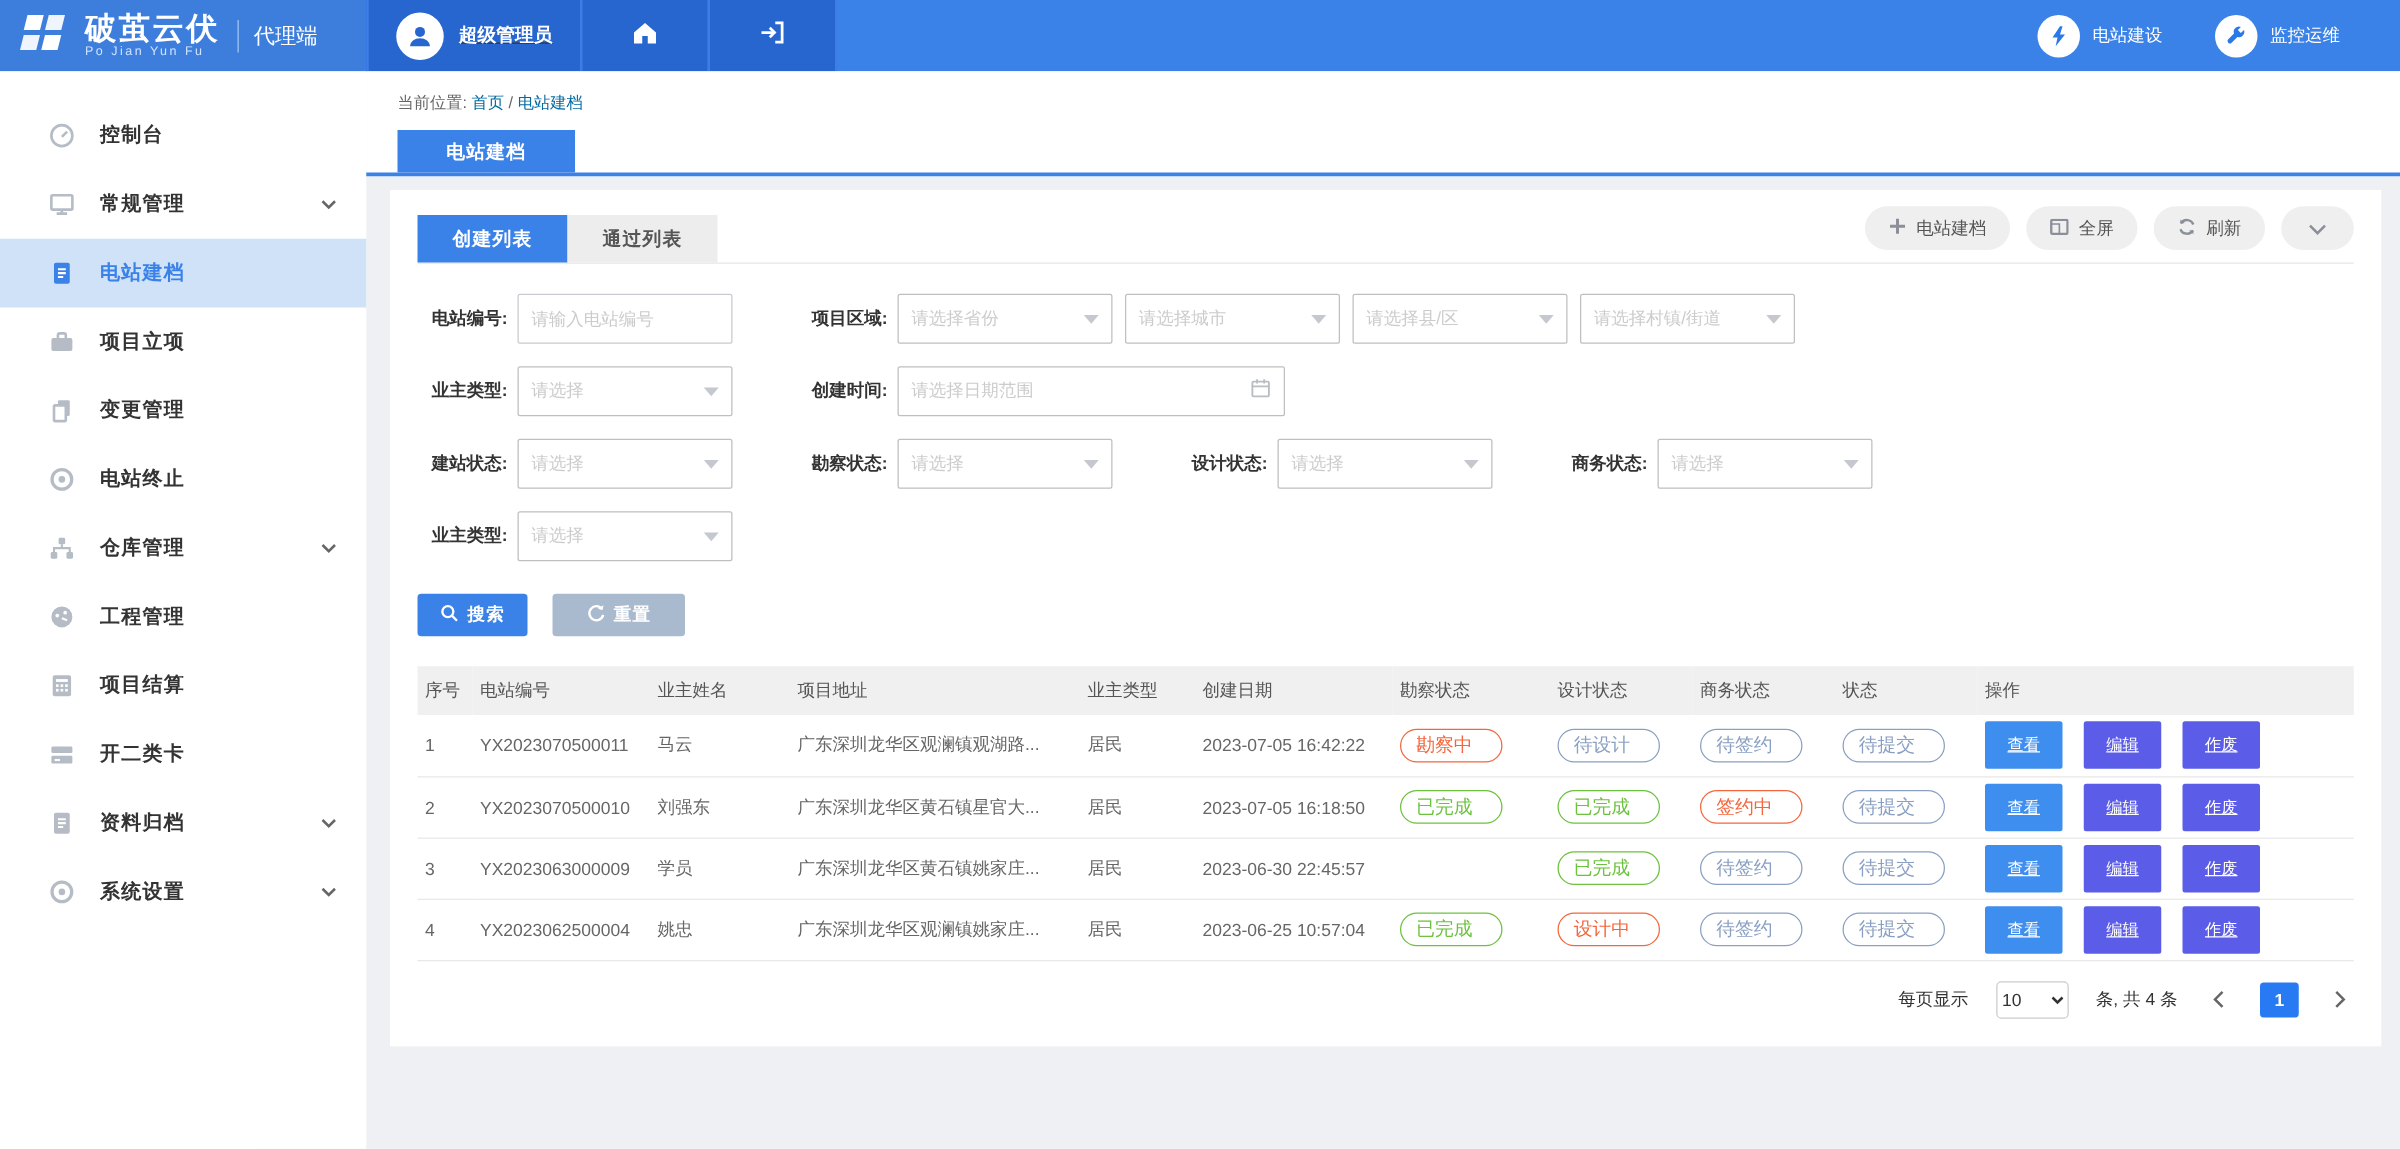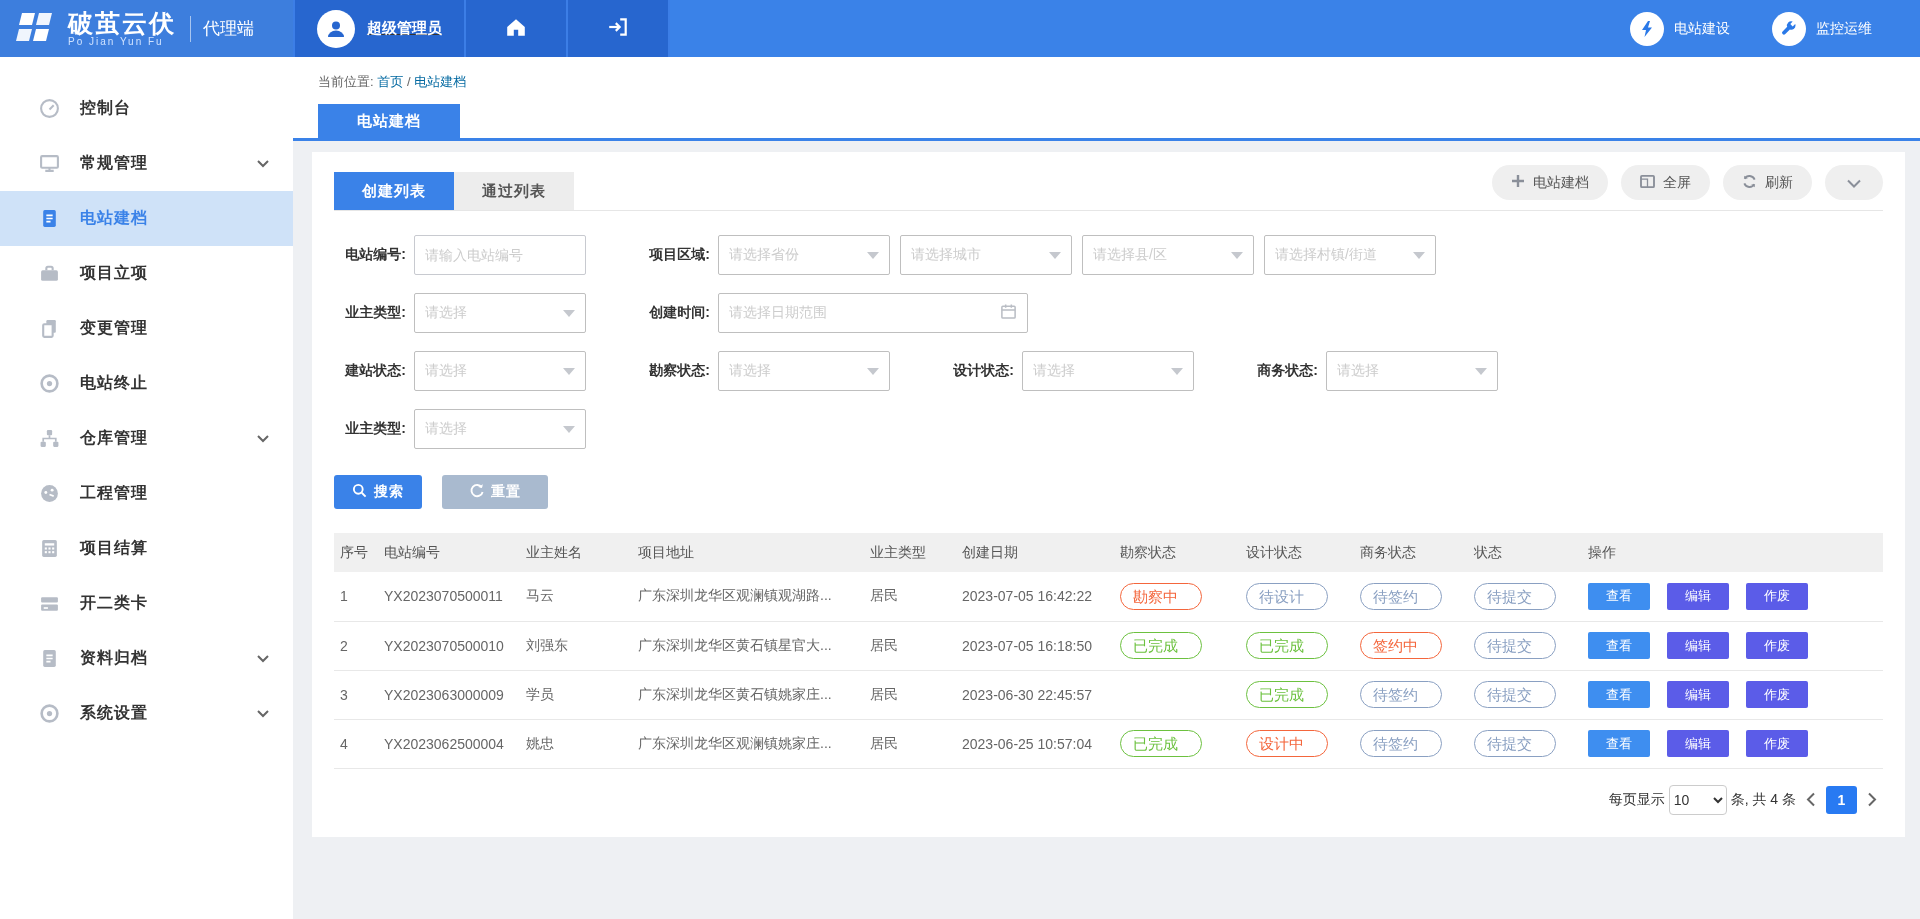--- a/index.html
+++ b/index.html
@@ -71,26 +71,26 @@
 
   
   table { width:100%; border-collapse:collapse; margin-top:24px; table-layout:fixed; }
   thead th { background:#f0f0f0; height:39px; font-size:14px; font-weight:400; color:#555; text-align:left; padding-left:6px; }
   tbody td { height:49px; border-bottom:1px solid #e8e8e8; font-size:14px; color:#666; padding-left:6px; overflow:hidden; white-space:nowrap; }
   .badge { display:inline-block; min-width:82px; padding:0 12px; height:27px; line-height:25px; border-radius:14px; border:1px solid; font-size:15px; text-align:left; background:#fff; }
   .badge.orange { color:#f4663c; border-color:#f4663c; }
   .badge.green  { color:#6cc13f; border-color:#6cc13f; }
   .badge.gray   { color:#8aa0c2; border-color:#8aa0c2; }
   .acts { display:flex; gap:17px; }
-  .abtn { width:62px; height:27px; border:none; border-radius:2px; color:#fff; font-size:13px; cursor:pointer; font-family:inherit; }
+  .abtn { width:62px; height:38px; border:none; border-radius:2px; color:#fff; font-size:13px; cursor:pointer; font-family:inherit;text-decoration:underline; }
   .abtn.view { background:#3e8ef0; }
   .abtn.edit, .abtn.void { background:#5b5ce8; }
 
   
-  .pagination { display:flex; align-items:center; justify-content:flex-end; gap:4px; margin-top:16px; padding-bottom:22px; font-size:14px; color:#333; }
+  .pagination { display:flex; align-items:center; justify-content:flex-end; gap:22px; margin-top:16px; padding-bottom:22px; font-size:14px; color:#333; }
   .pp-select { width:58px; height:30px; border:1px solid #ccc; border-radius:4px; font-size:14px; color:#333; font-family:inherit; background:#fff; }
   .pg-chev { display:flex; align-items:center; padding:0 6px; cursor:pointer; }
   .pg-num { width:31px; height:28px; background:#287af2; border-radius:3px; color:#fff; display:flex; align-items:center; justify-content:center; font-weight:700; cursor:pointer; }
 </style>
 </head>
 <body>
 
 <div class="header">
   <div class="logo-sec">
     <span class="logo-mark">

